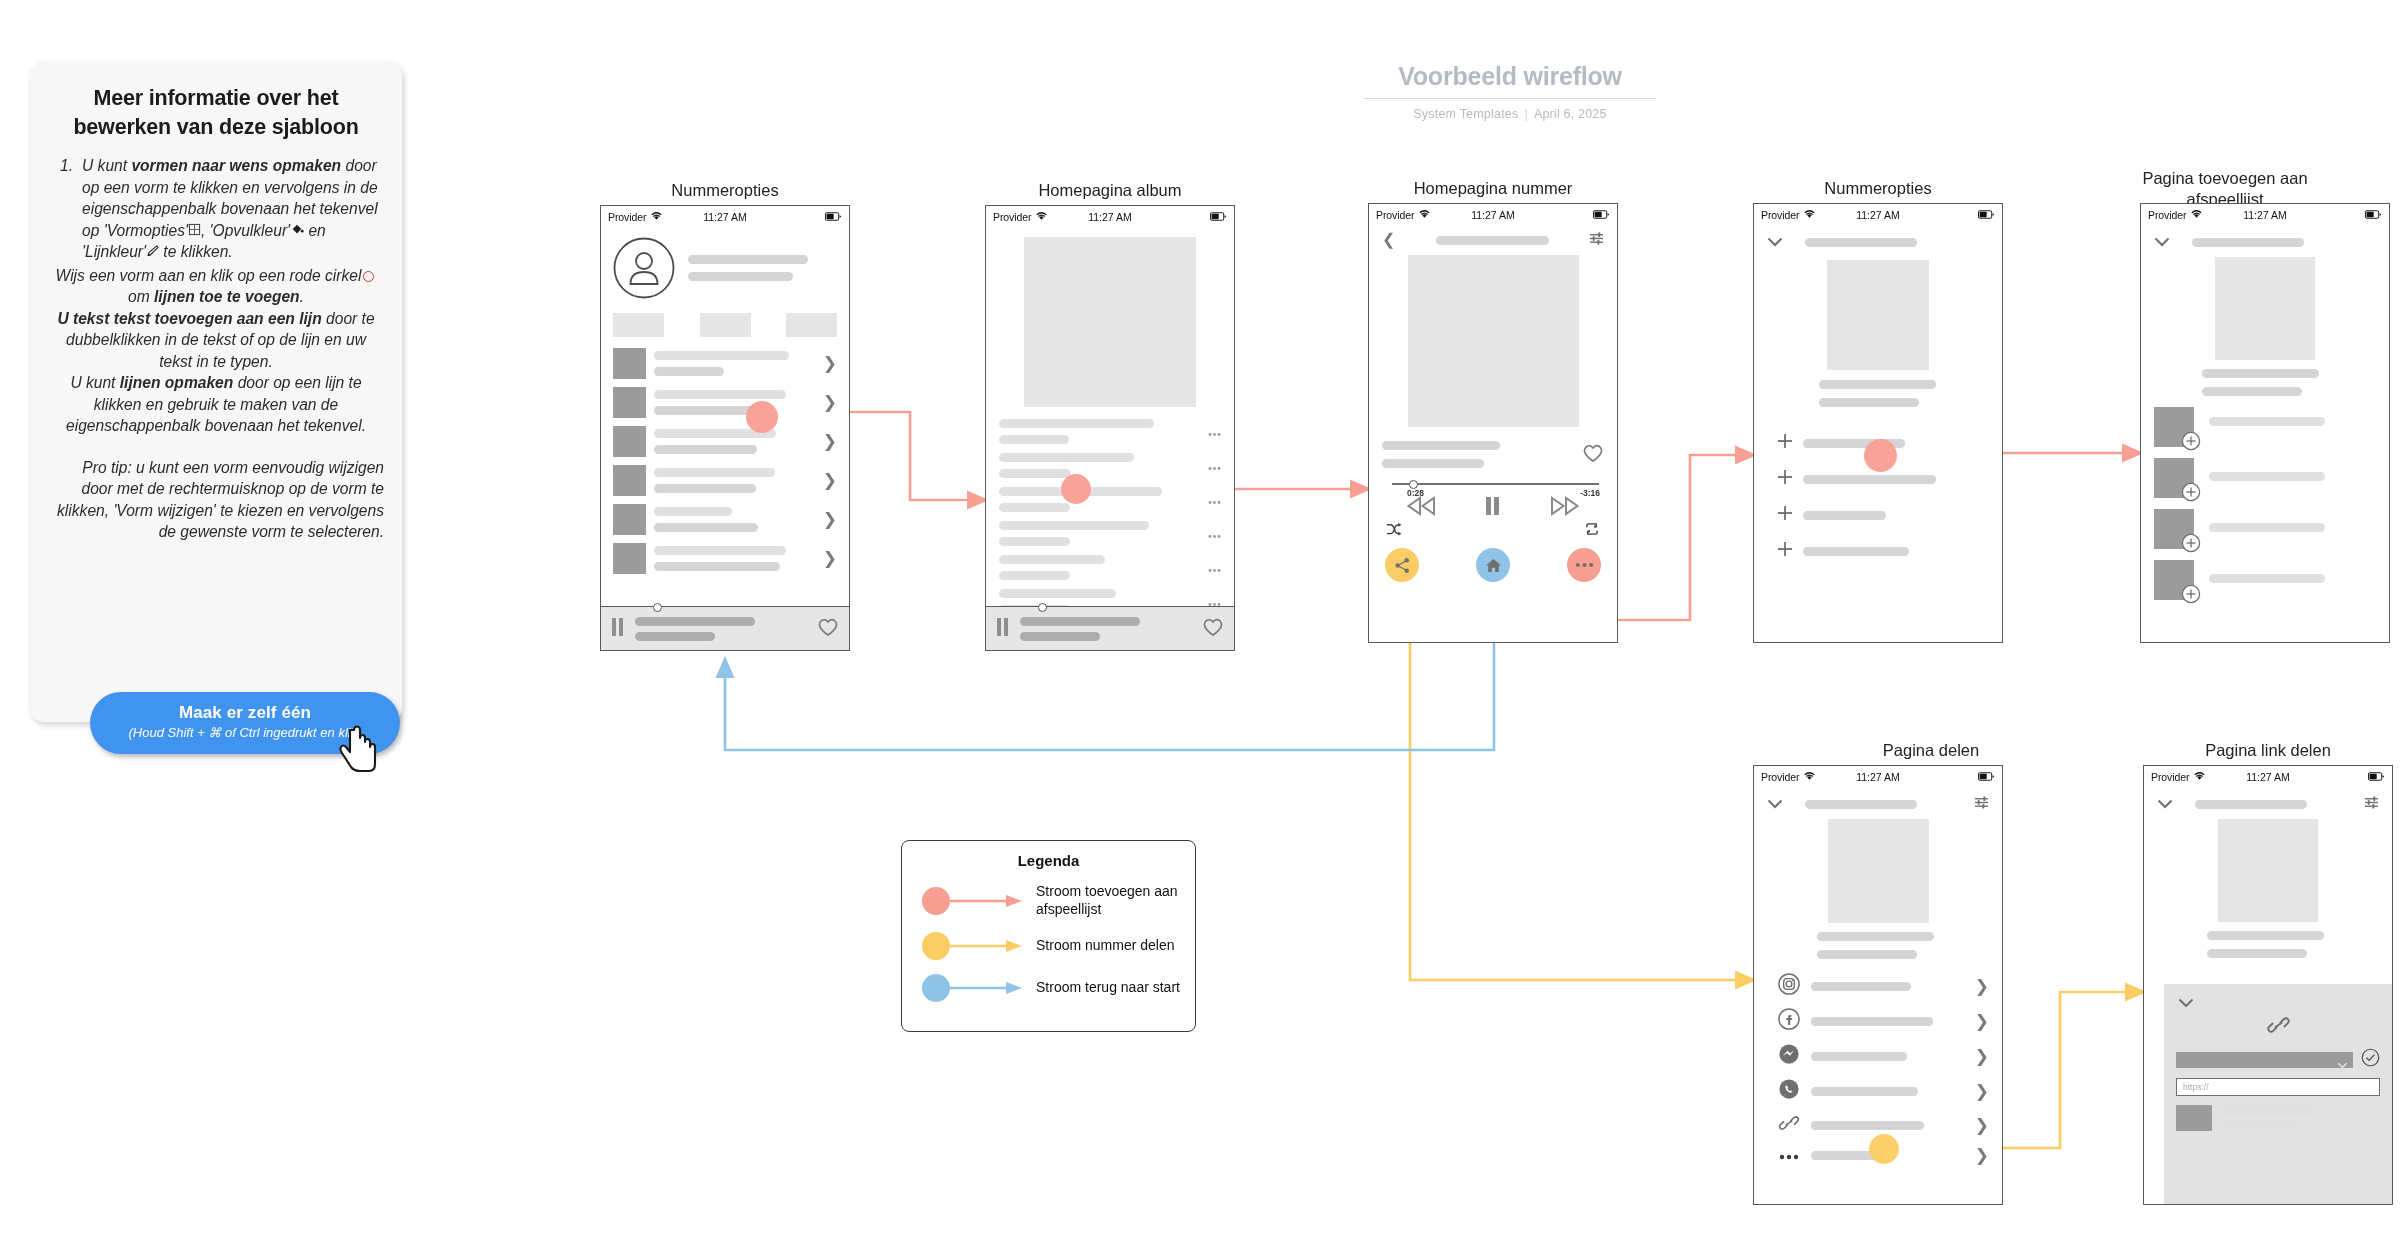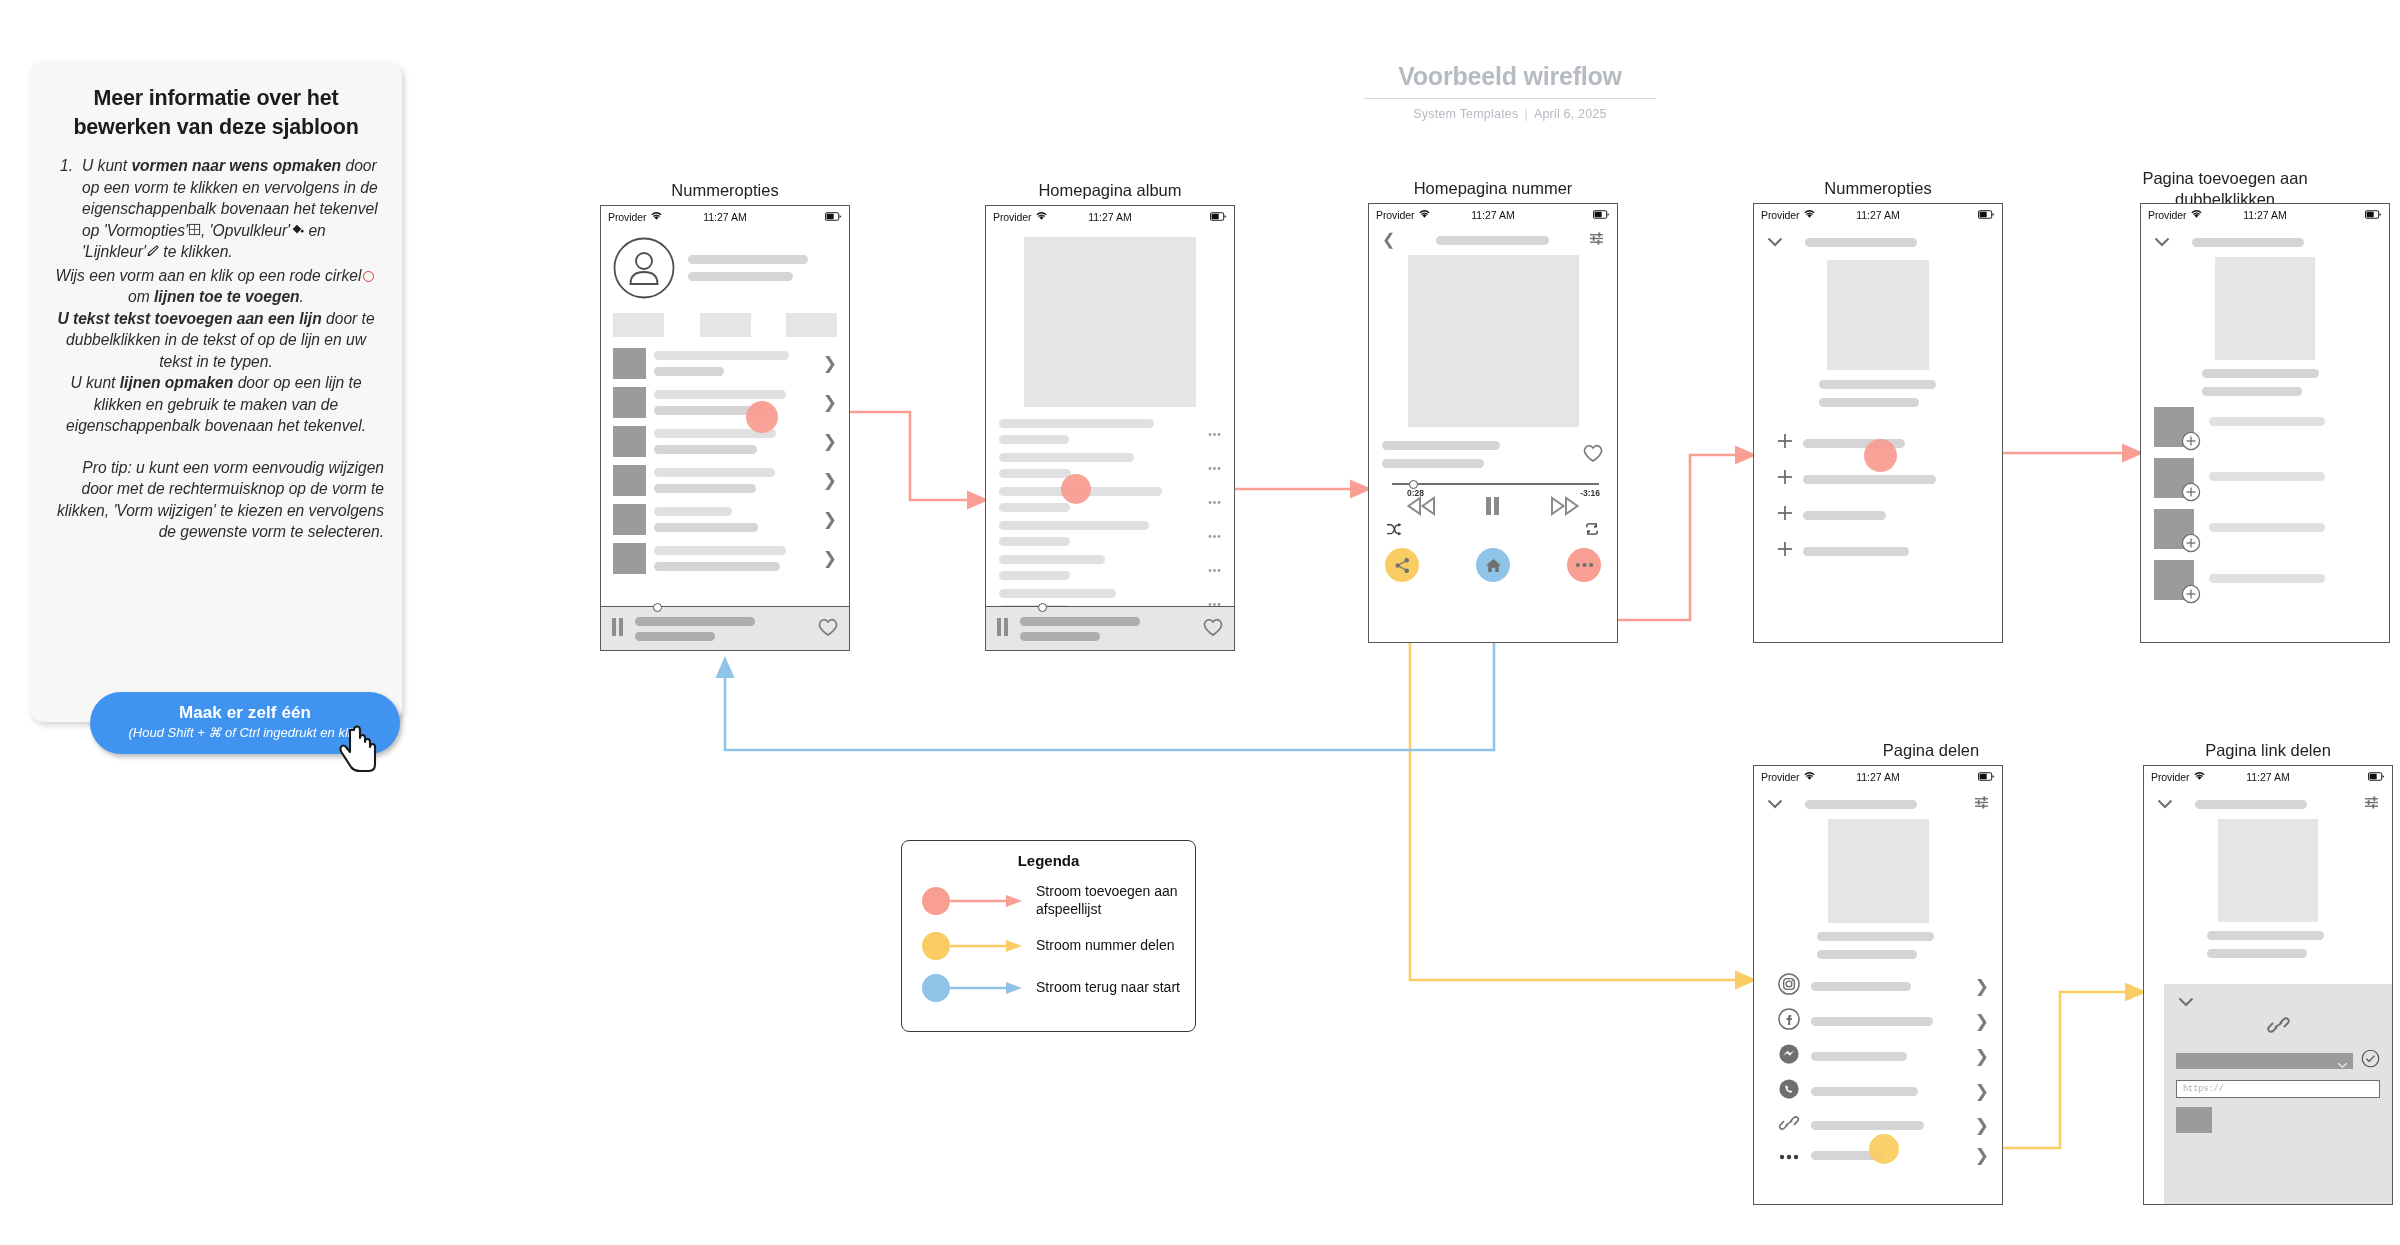--- a/index.html
+++ b/index.html
@@ -651,21 +651,21 @@
                 <line x1="8" y1="1" x2="8" y2="15" stroke="#6f6f6f" stroke-width="1.8"></line>
                 <line x1="1" y1="8" x2="15" y2="8" stroke="#6f6f6f" stroke-width="1.8"></line>
               </svg></span>
           <div class="bar" style="width:106px;"></div>
         </div>
       </div>
     </div>
     <div class="flow-dot dot-red" style="width:33px;height:33px; left:110px; top:235px;"></div>
   </div>
 
-  <div class="screen-title" style="left:2143px; top:168px; width:170px; left:2140px;">Pagina toevoegen aan dubbelklikken</div>
+  <div class="screen-title" style="left:2143px; top:168px; width:170px; left:2140px;">Pagina toevoegen aan afspeellijst</div>
   <div class="phone" style="left:2140px; top:203px; height:440px;">
     <div class="status-bar">
       <span class="sb-provider">Provider</span>
       <span class="wifi"><svg width="13" height="10" viewBox="0 0 14 11">
             <path d="M7 9.6 L4.6 6.8 Q7 4.9 9.4 6.8 Z" fill="#111"></path>
             <path d="M1.9 4.1 Q7 -0.3 12.1 4.1" stroke="#111" stroke-width="1.5" fill="none"></path>
             <path d="M3.5 6 Q7 3 10.5 6" stroke="#111" stroke-width="1.4" fill="none"></path>
           </svg></span>
       <span class="sb-time">11:27 AM</span>
       <span class="sb-right"><svg width="17" height="9" viewBox="0 0 18 9">
@@ -852,21 +852,21 @@
           </svg></span>
     </div>
     <div style="padding:6px 13px 0 13px;">
       <div class="tile" style="width:100px; height:103px; margin:0 auto;"></div>
       <div style="margin-top:9px; padding-left:50px;">
         <div class="bar" style="width:117px;"></div>
         <div class="bar" style="width:100px; margin-top:9px;"></div>
       </div>
     </div>
 
-    <div style="position:absolute; left:20px; right:0; bottom:0; top:218px; background:#e2e2e2;font-family:Liberation Mono, monospace;">
+    <div style="position:absolute; left:20px; right:0; bottom:0; top:218px; background:#e2e2e2;">
       <div style="padding:10px 14px 0 14px;">
         <span><svg width="16" height="10" viewBox="0 0 16 10">
               <path d="M1.5 1.5 L8 8 L14.5 1.5" stroke="#6f6f6f" stroke-width="2" fill="none"></path>
             </svg></span>
       </div>
       <div style="text-align:center; margin-top:2px;">
         <span><svg width="25" height="22" viewBox="0 0 24 22">
               <path d="M10 13.5 L7 16.5 Q4.6 18.9 2.6 16.9 Q0.6 14.9 3 12.5 L6 9.5" fill="none" stroke="#6f6f6f" stroke-width="1.9" stroke-linecap="round"></path>
               <path d="M14 8.5 L17 5.5 Q19.4 3.1 21.4 5.1 Q23.4 7.1 21 9.5 L18 12.5" fill="none" stroke="#6f6f6f" stroke-width="1.9" stroke-linecap="round"></path>
               <line x1="9" y1="13" x2="15" y2="9" stroke="#6f6f6f" stroke-width="1.9" stroke-linecap="round"></line>

